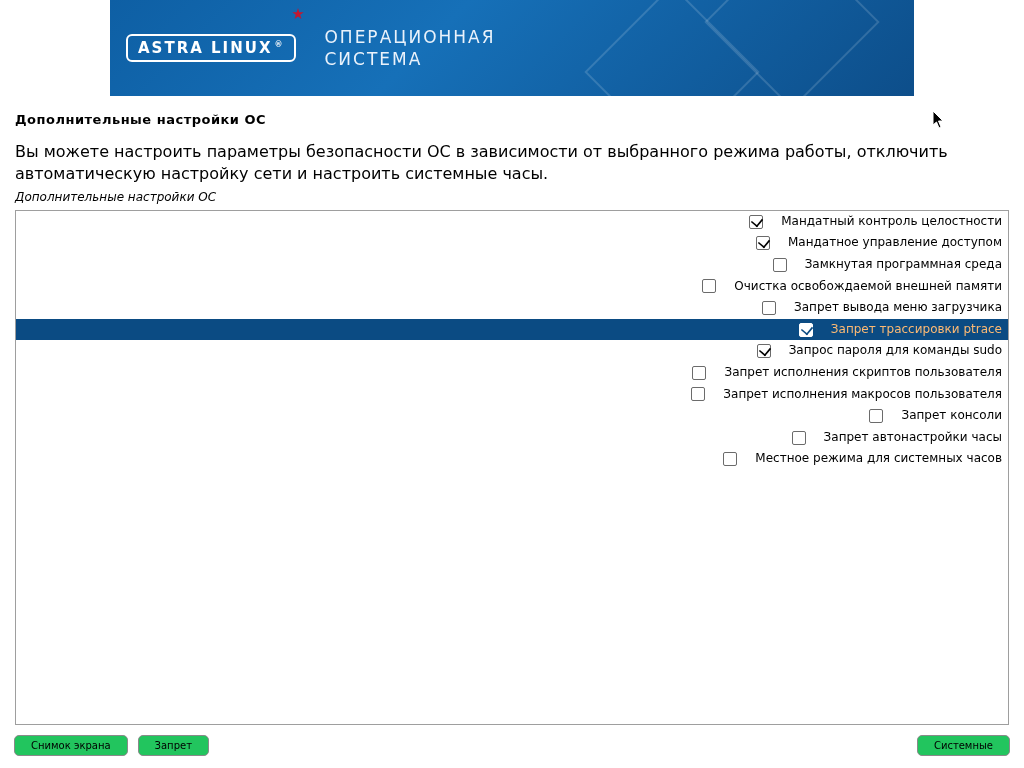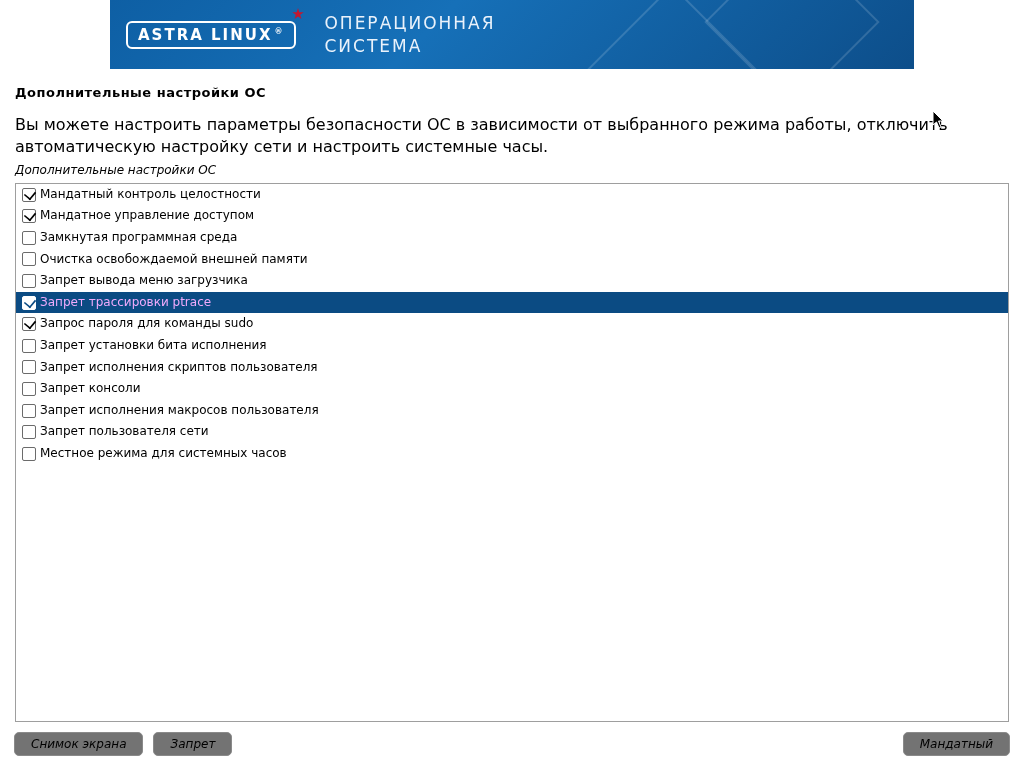--- a/index.html
+++ b/index.html
@@ -1,20 +1,20 @@
 <!DOCTYPE html>
 <html><head>
 <meta charset="utf-8">
 <style>
   * { box-sizing: border-box; margin: 0; padding: 0; }
   html, body { width: 1024px; height: 768px; overflow: hidden; font-family: "DejaVu Sans", Verdana, sans-serif; font-size: 12px; background: #fff; color: #000; }
   .root { display: flex; flex-direction: column; height: 100%; }
 
   .banner {
-    height: 69px;
+    height: 96px;
     margin: 0 110px 0 110px;
     background: linear-gradient(135deg, #0e5fa4 0%, #1670b8 40%, #0d4e8a 100%);
     position: relative;
     overflow: hidden;
     display: flex;
     align-items: center;
     padding-left: 16px;
     color: #fff;
   }
   .banner::before, .banner::after {
@@ -61,25 +61,26 @@
   .listbox {
     border: 1px solid #9e9e9e;
     flex: 1;
     overflow: auto;
     background: #fff;
   }
   .opt {
     display: flex;
     align-items: center;
     padding: 3px 6px;
-    gap: 4px;
+    gap: 18px;
     line-height: 1.3;
     cursor: default;
-  }
-  .opt.selected { background: #0b4b83; color: #f0abfc; }
+    justify-content: flex-end;
+  }
+  .opt.selected { background: #0b4b83; color: #fdba74; }
   .cb {
     width: 14px; height: 14px;
     border: 1px solid #6b6b6b;
     border-radius: 2px;
     background: #fff;
     flex: 0 0 auto;
     position: relative;
   }
   .opt.selected .cb { border-color: #fff; }
   .cb.checked::after {
@@ -96,27 +97,26 @@
 
   .footer {
     display: flex;
     align-items: center;
     padding: 10px 14px 12px 14px;
     gap: 10px;
   }
   .spacer { flex: 1; }
   button.btn {
     font-family: inherit;
-    font-size: 12px;
+    font-size: 10px;
     padding: 4px 16px;
-    background: #737373;
+    background: #22c55e;
     border: 1px solid #8a8a8a;
     border-radius: 5px;
     cursor: pointer;
-    font-style: italic;
   }
 
   .cursor {
     position: absolute;
     left: 932px; top: 110px;
     width: 14px; height: 20px;
     pointer-events: none;
   }
 </style>
 </head>
@@ -164,48 +164,44 @@
         <div class="opt selected">
           <span class="cb checked"></span>
           <span>Запрет трассировки ptrace</span>
         </div>
         <div class="opt">
           <span class="cb checked"></span>
           <span>Запрос пароля для команды sudo</span>
         </div>
         <div class="opt">
           <span class="cb"></span>
-          <span>Запрет установки бита исполнения</span>
-        </div>
-        <div class="opt">
-          <span class="cb"></span>
           <span>Запрет исполнения скриптов пользователя</span>
         </div>
         <div class="opt">
           <span class="cb"></span>
+          <span>Запрет исполнения макросов пользователя</span>
+        </div>
+        <div class="opt">
+          <span class="cb"></span>
           <span>Запрет консоли</span>
         </div>
         <div class="opt">
           <span class="cb"></span>
-          <span>Запрет исполнения макросов пользователя</span>
-        </div>
-        <div class="opt">
-          <span class="cb"></span>
-          <span>Запрет пользователя сети</span>
+          <span>Запрет автонастройки часы</span>
         </div>
         <div class="opt">
           <span class="cb"></span>
           <span>Местное режима для системных часов</span>
         </div>
       </div>
   </div>
 
   <div class="footer">
     <button class="btn">Снимок экрана</button>
     <button class="btn">Запрет</button>
     <div class="spacer"></div>
-    <button class="btn">Мандатный</button>
+    <button class="btn">Системные</button>
   </div>
 </div>
 
 <svg class="cursor" viewBox="0 0 14 20">
   <path d="M1 1 L1 15 L4.5 12 L7 18 L9 17 L6.5 11 L11 11 Z" fill="#000" stroke="#fff" stroke-width="1"></path>
 </svg>
 
 </body></html>

